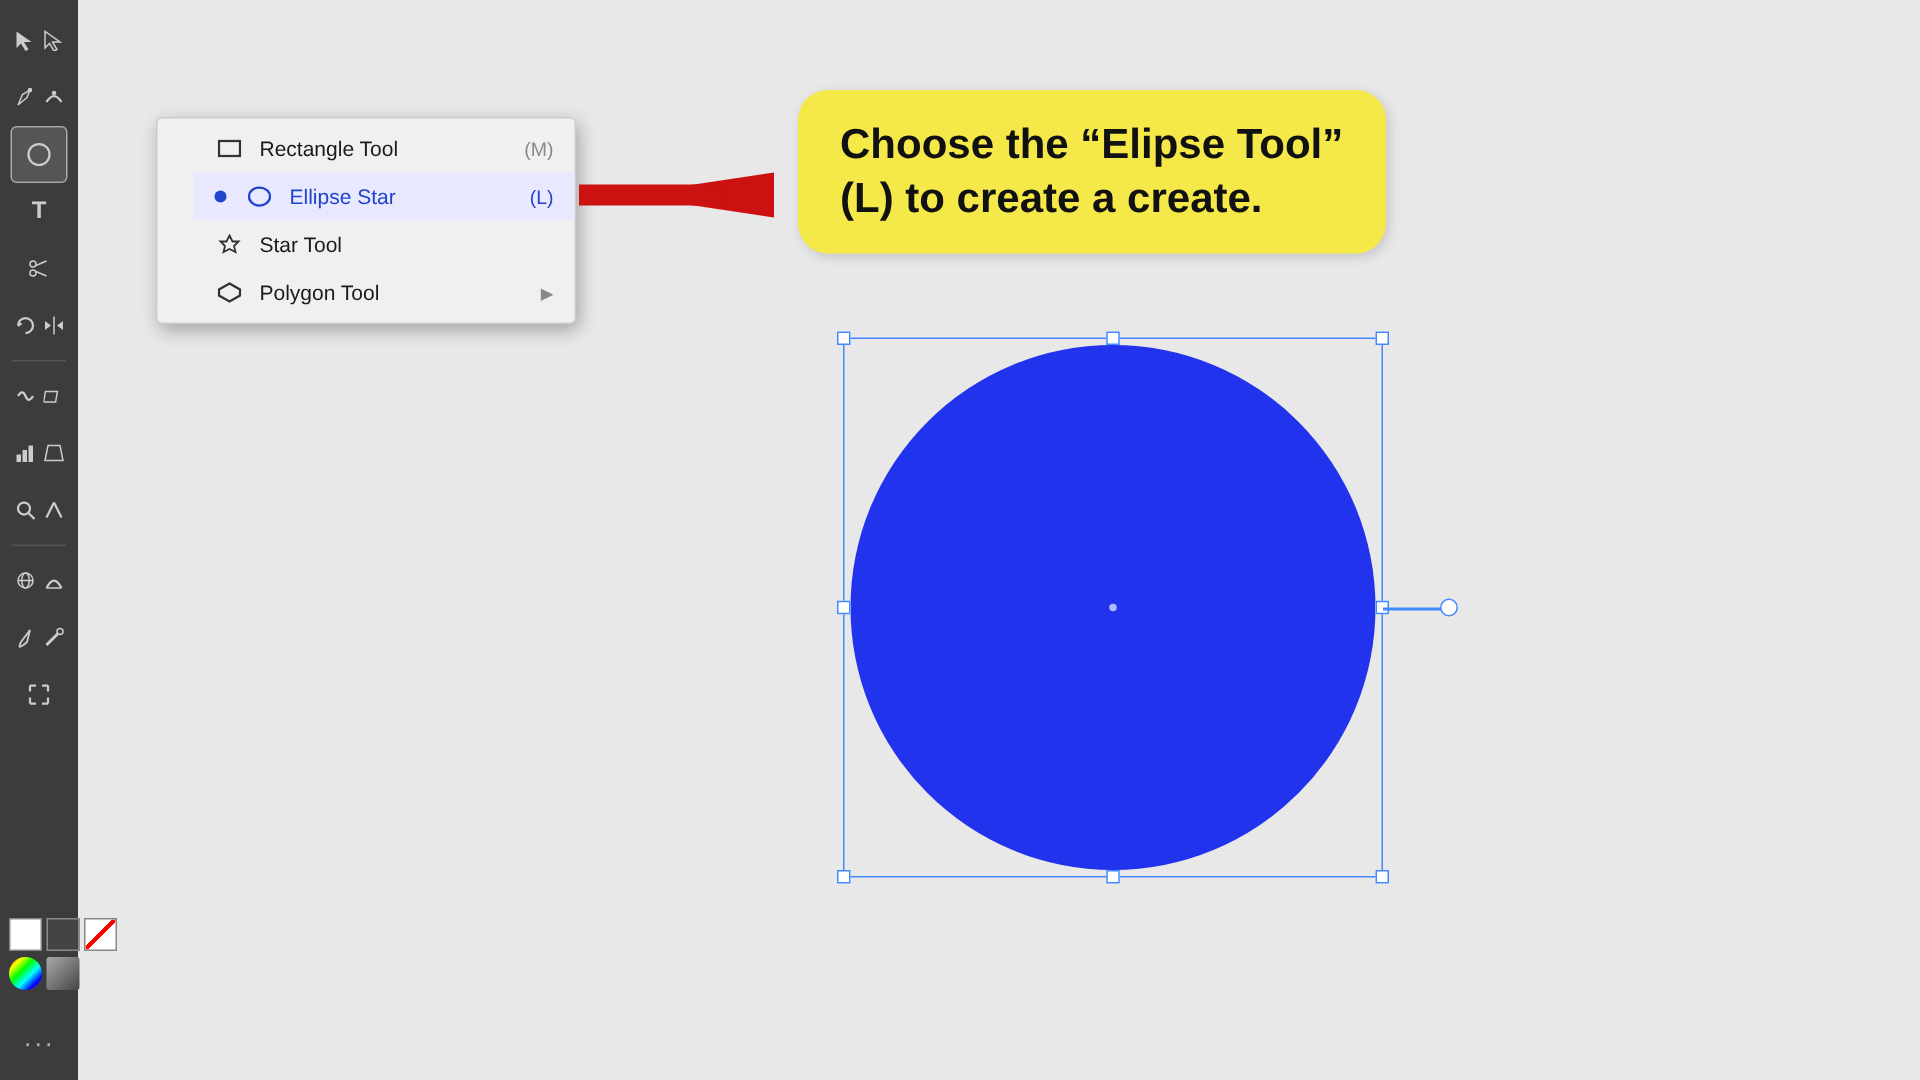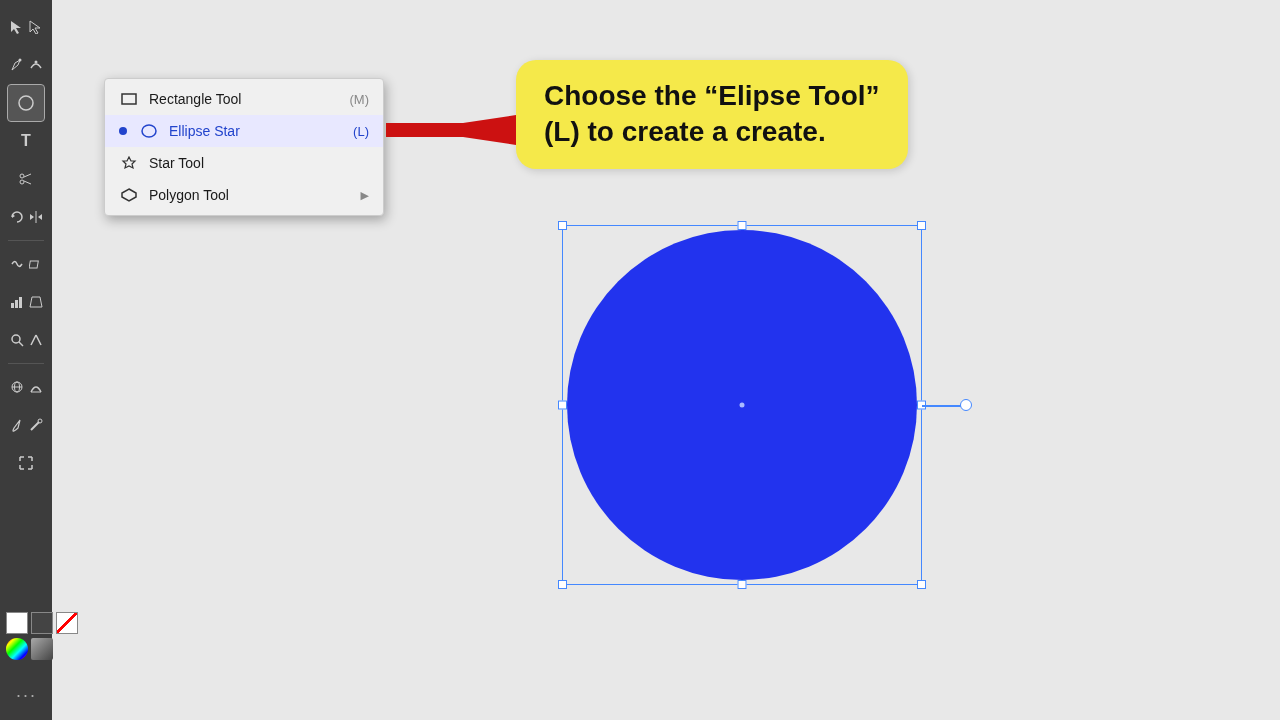--- a/index.html
+++ b/index.html
@@ -128,20 +128,21 @@
 
     .menu-item {
       display: flex;
       align-items: center;
       padding: 6px 14px;
       cursor: pointer;
       font-size: 14px;
       color: #1a1a1a;
       gap: 10px;
       position: relative;
+      margin-left: 24px;
     }
     .menu-item.active {
       background: #e8e8ff;
       color: #2244cc;
     }
     .menu-item .item-icon {
       width: 20px;
       height: 20px;
       display: flex;
       align-items: center;
@@ -176,21 +177,21 @@
       position: absolute;
       top: 105px;
       left: 334px;
       z-index: 200;
     }
 
     
     .tooltip-bubble {
       position: absolute;
       top: 60px;
-      left: 464px;
+      left: 480px;
       background: #f5e94a;
       border-radius: 20px;
       padding: 18px 28px;
       max-width: 460px;
       z-index: 150;
       box-shadow: 2px 2px 8px rgba(0,0,0,0.15);
     }
     .tooltip-bubble .tooltip-text {
       font-size: 28px;
       font-weight: 700;

